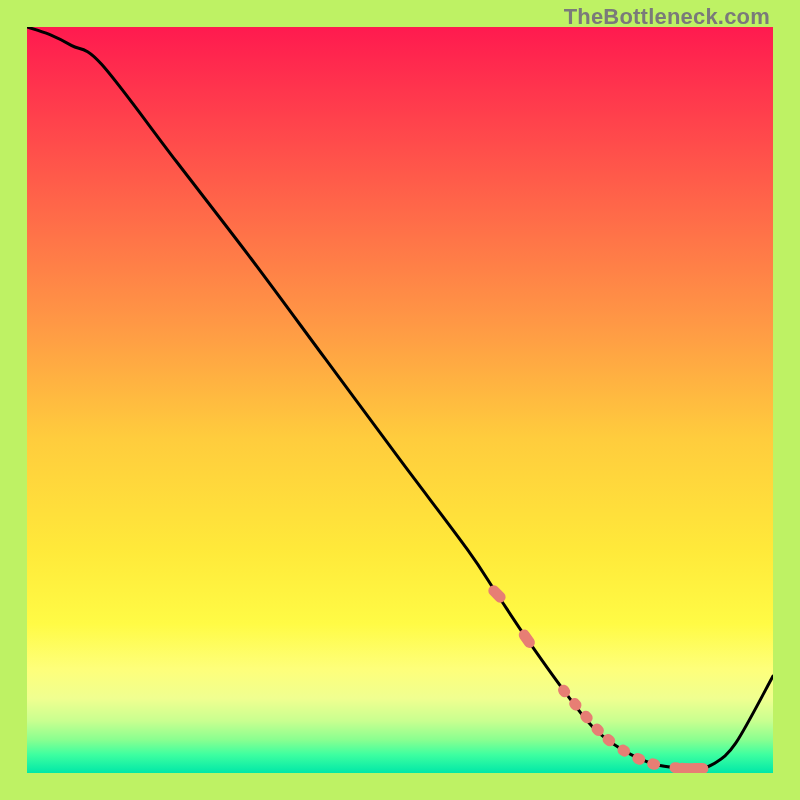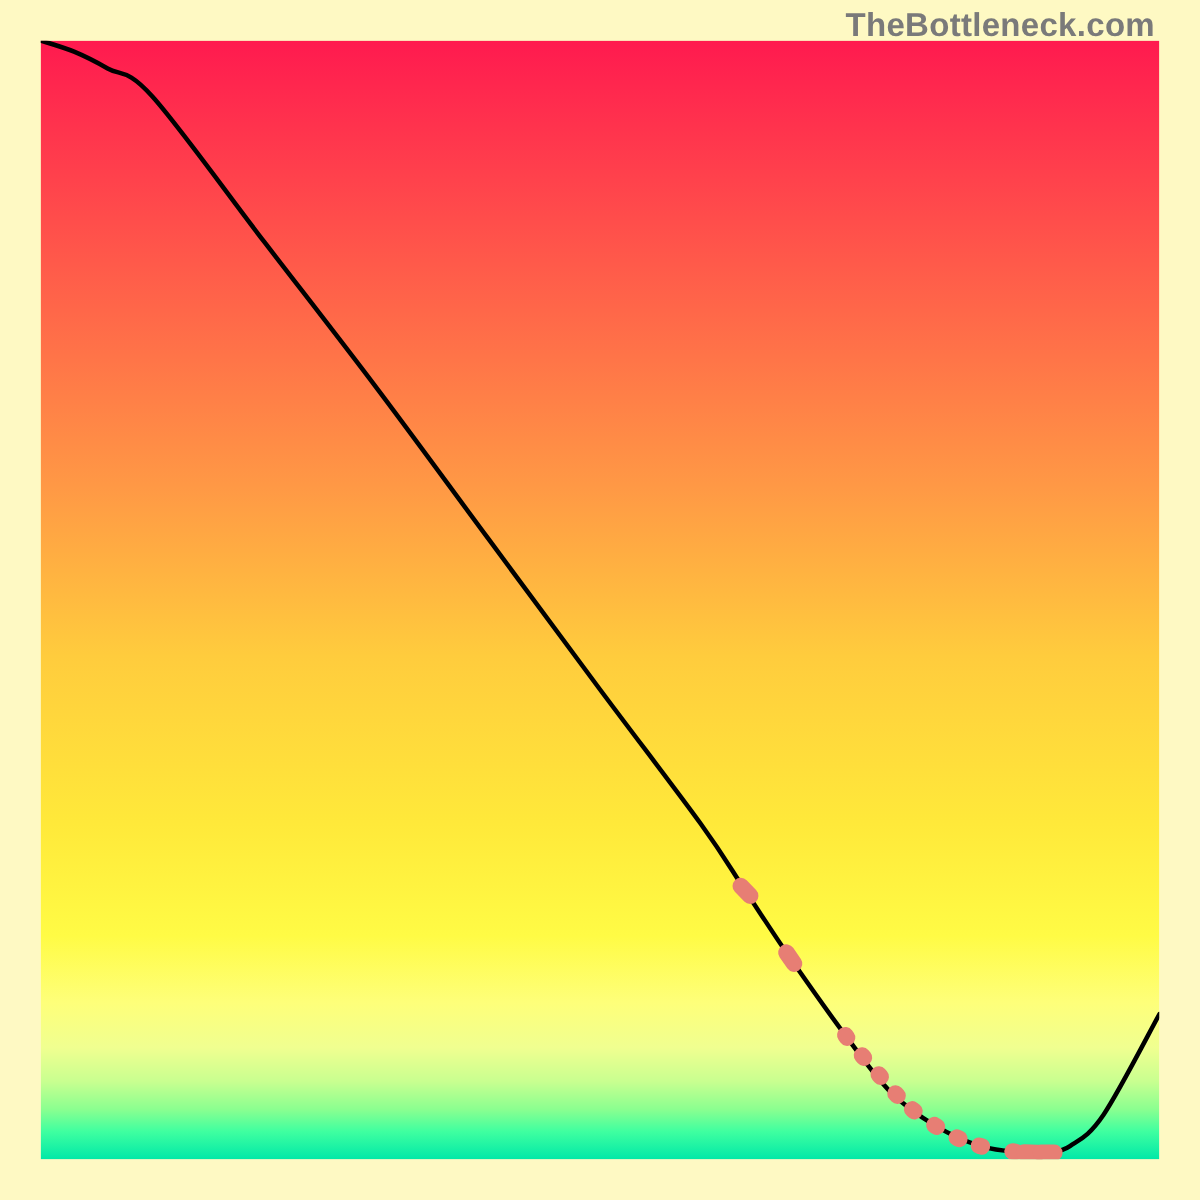--- a/index.html
+++ b/index.html
@@ -9,21 +9,21 @@
     height: 800px;
     background: #000;
     overflow: hidden;
   }
   .frame {
     position: absolute;
     left: 0;
     top: 0;
     width: 800px;
     height: 800px;
-    background: #fef9c3;
+    background: #bef264;
   }
   .plot-area {
     position: absolute;
     left: 27px;
     top: 27px;
     width: 746px;
     height: 746px;
     overflow: hidden;
   }
   .gradient {

